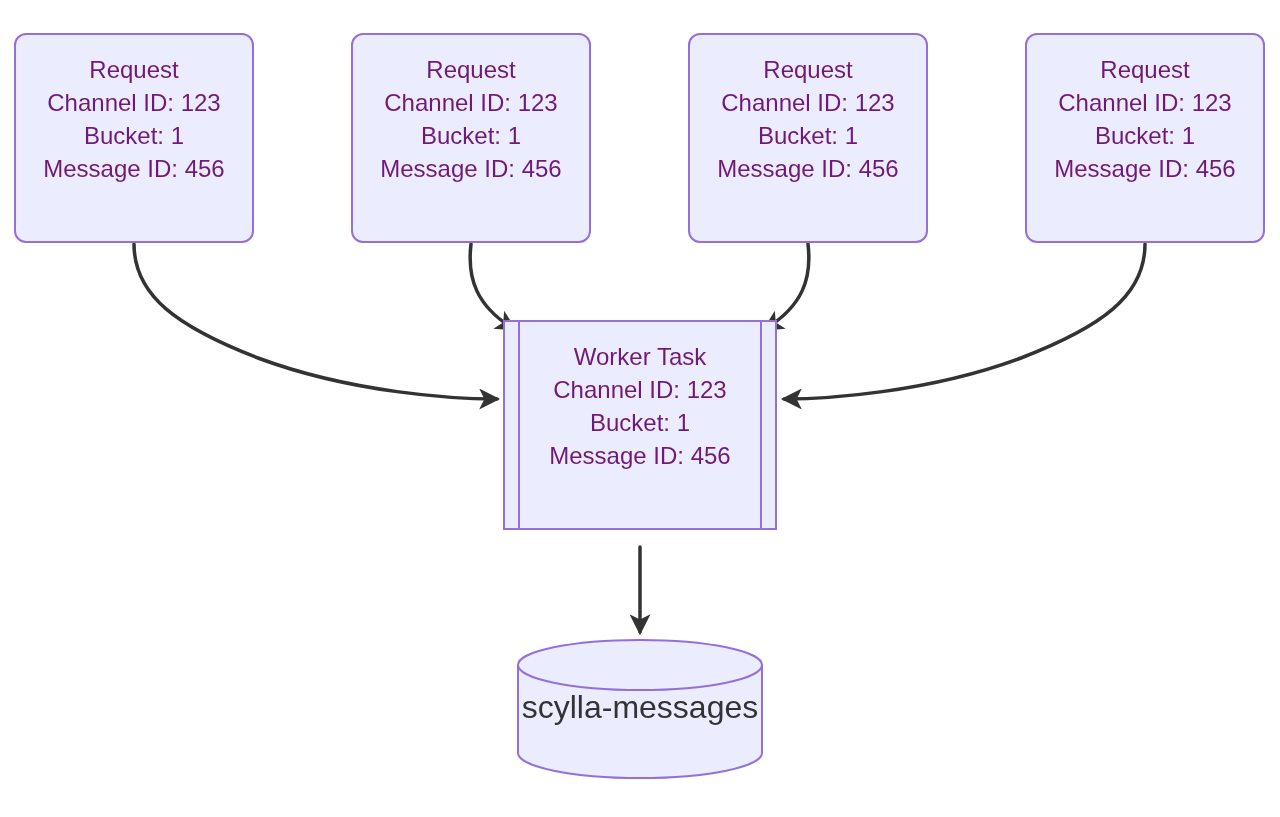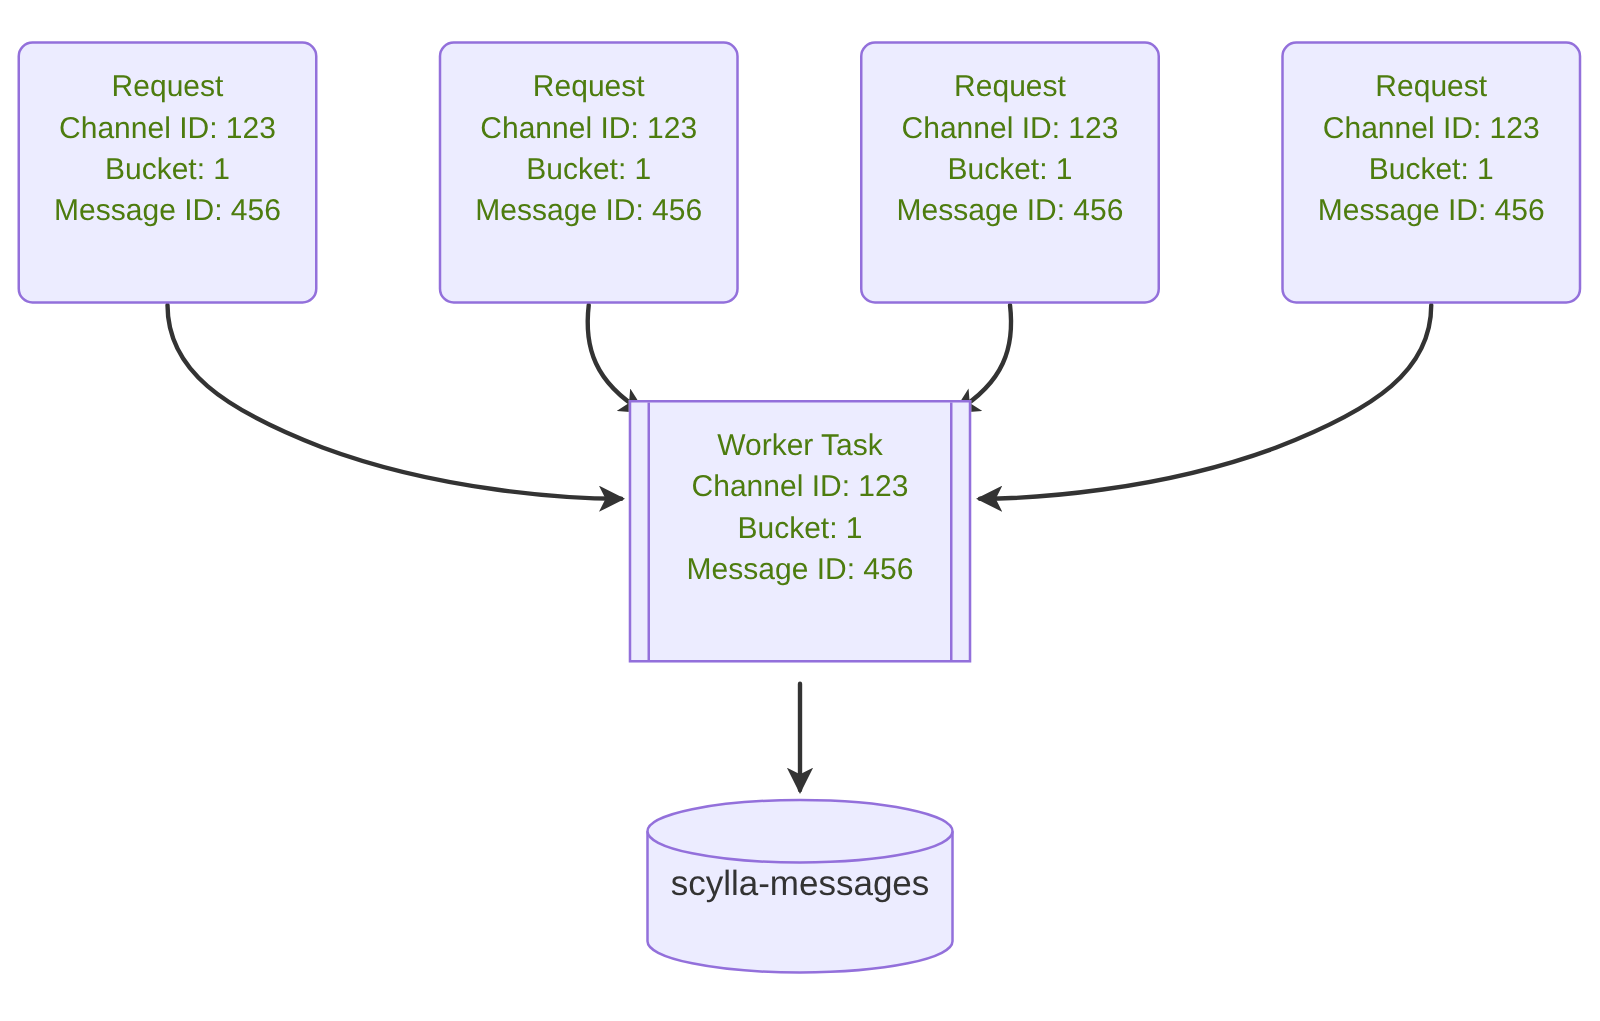--- a/index.html
+++ b/index.html
@@ -20,21 +20,21 @@
     left: 0;
     top: 0;
     width: 1280px;
     height: 817px;
   }
   .node {
     position: absolute;
     box-sizing: border-box;
     background: #ECECFF;
     border: 2px solid #9370DB;
-    color: #4d7c0f;
+    color: #701a75;
     font-size: 24px;
     line-height: 33px;
     text-align: center;
     display: flex;
     flex-direction: column;
     align-items: center;
     padding-top: 18px;
   }
   .request-node {
     width: 240px;
@@ -68,21 +68,21 @@
   .node-line {
     white-space: nowrap;
   }
   .db-label {
     position: absolute;
     left: 518px;
     top: 690px;
     width: 244px;
     text-align: center;
     color: #333333;
-    font-size: 28px;
+    font-size: 32px;
     line-height: 34px;
     white-space: nowrap;
   }
 </style>
 </head>
 <body>
 
 <div class="canvas">
 
   <svg class="edge-layer" viewBox="0 0 1280 817" xmlns="http://www.w3.org/2000/svg">

